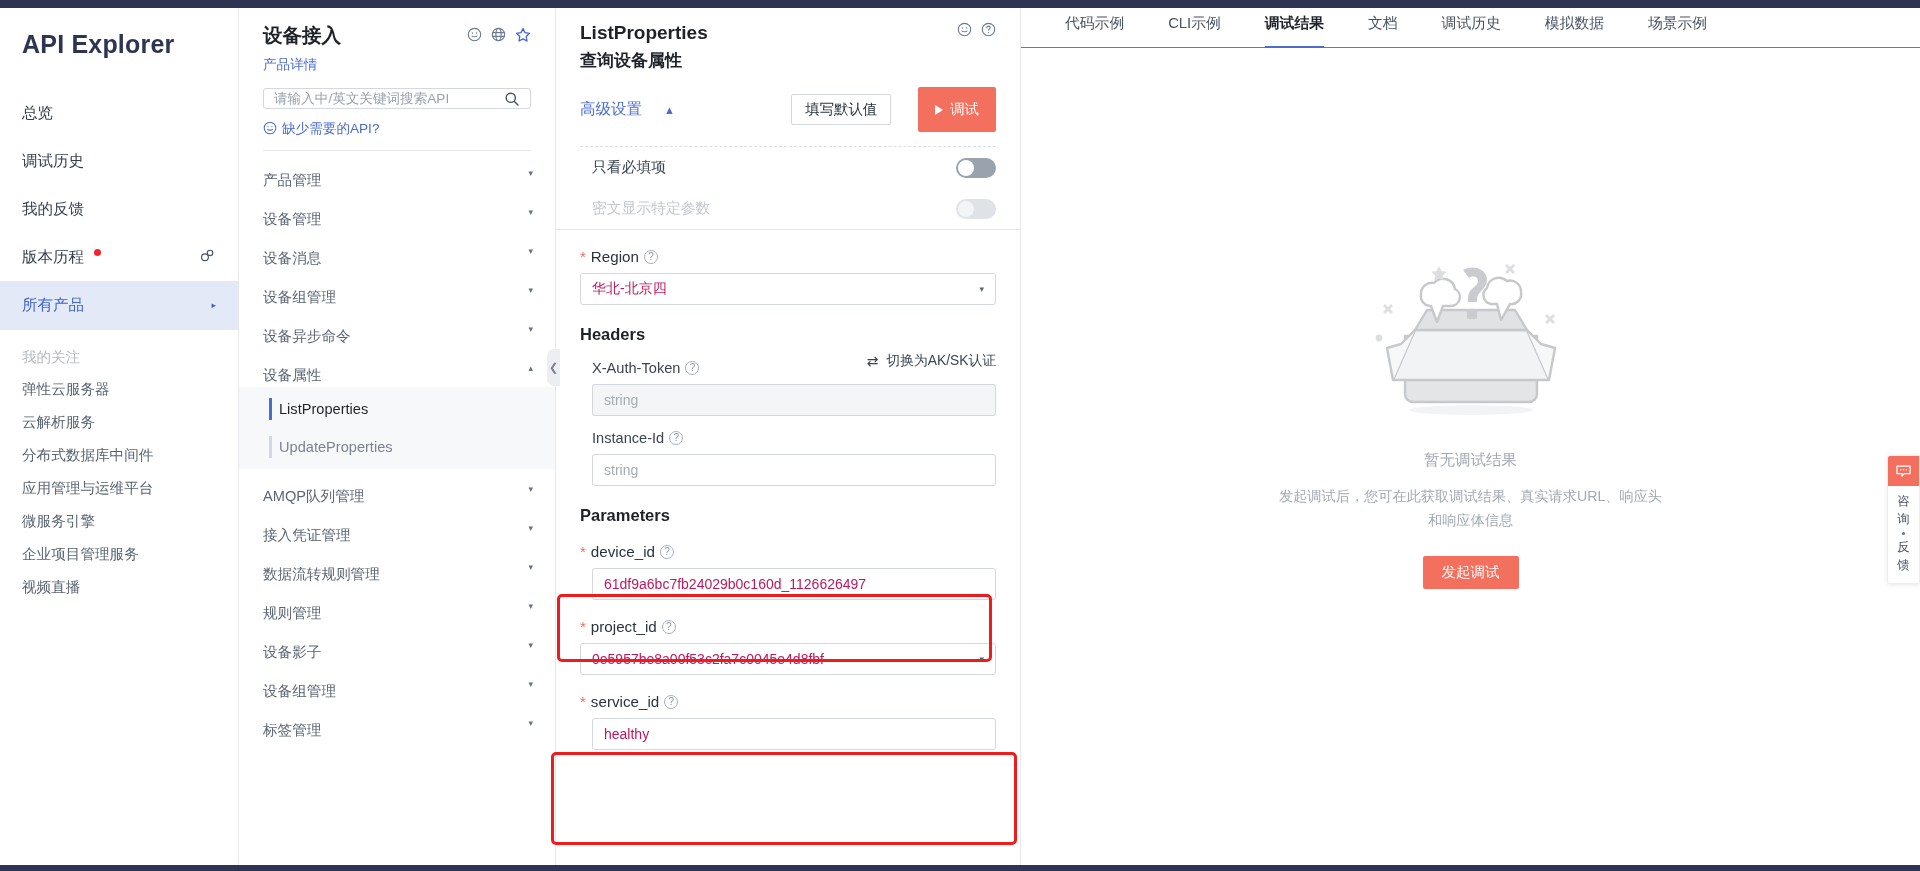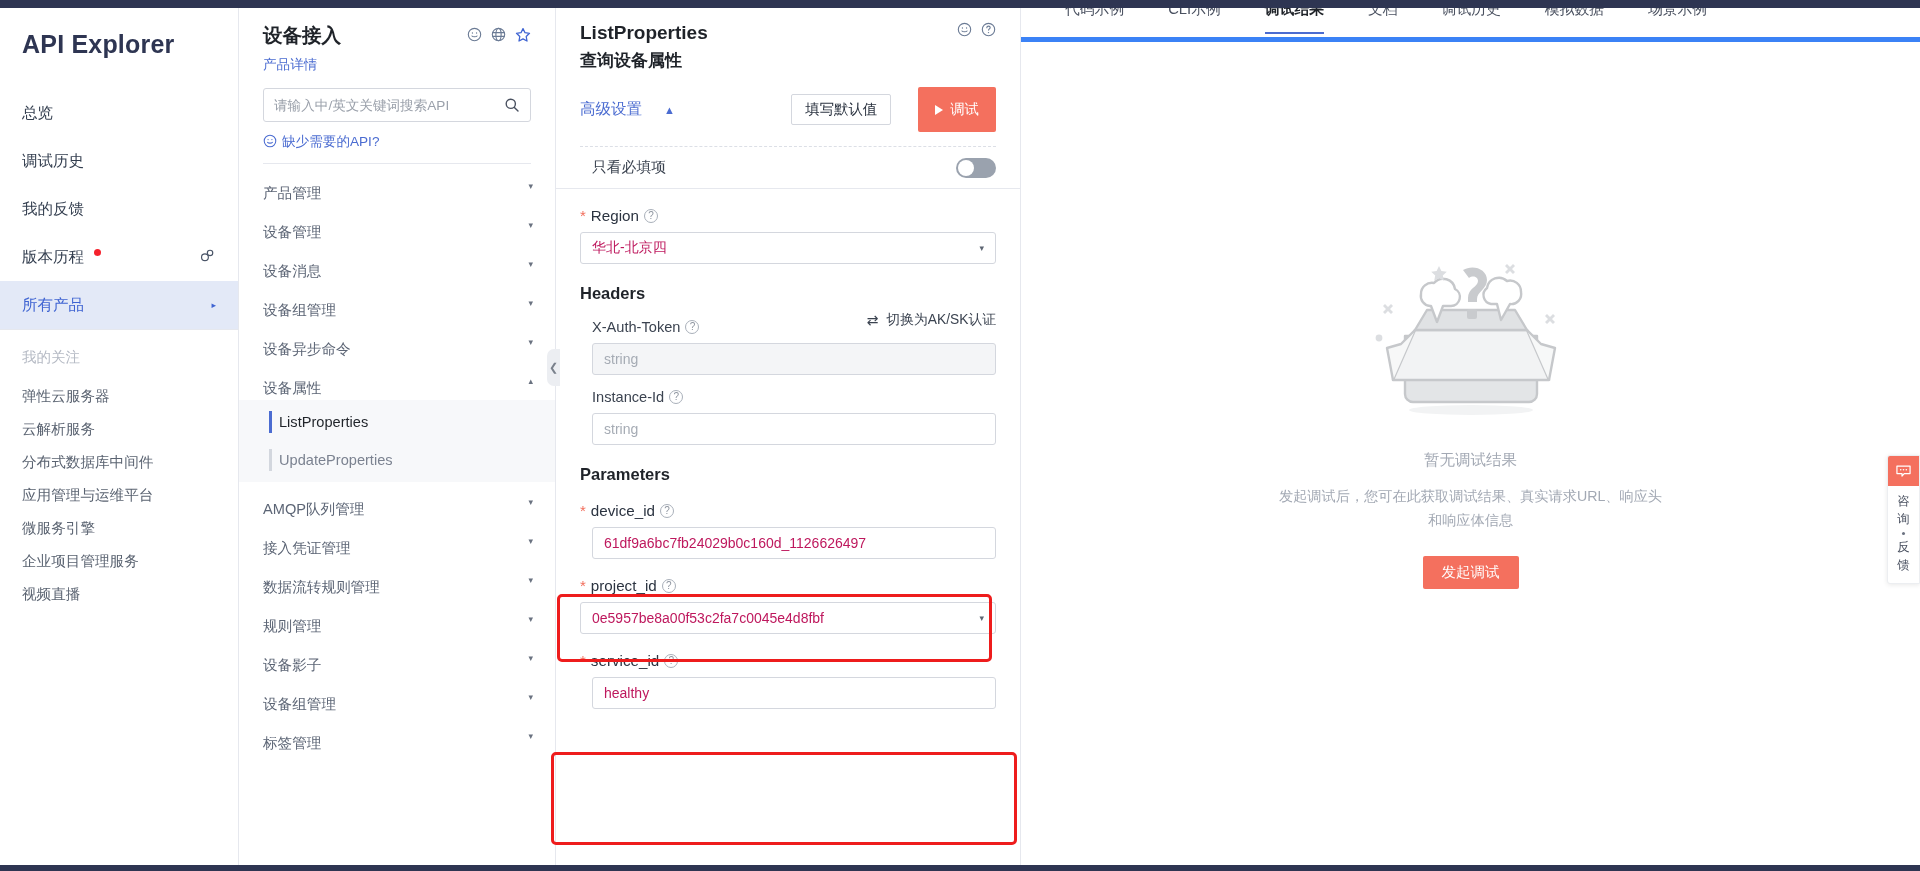--- a/index.html
+++ b/index.html
@@ -40,21 +40,21 @@
     width: 7px; height: 7px; border-radius: 50%;
     background: #f5222d; margin-left: 10px; margin-bottom: 10px;
   }
   .link-ico { color: #4a5568; font-size: 16px; }
   .caret { font-size: 9px; color: #4a5568; }
   .sb-divider { height: 1px; background: #e6e8ee; margin-top: 0; }
   .group-title {
     font-size: 14.5px; color: #b5bac4; padding: 18px 22px 6px 22px;
   }
   .nav-sub {
-    height: 33px; display: flex; align-items: flex-end;
+    height: 33px; display: flex; align-items: center;
     padding: 0 22px; font-size: 14.6px; color: #5a6371; cursor: pointer;
   }
 
   
   .treecol {
     width: 317px; min-width: 317px; height: 871px;
     border-right: 1px solid #e6e8ee; background: #fff;
     display: flex; flex-direction: column;
   }
   .tree-head { padding: 22px 24px 0 24px; }
@@ -63,21 +63,21 @@
     display: flex; align-items: center;
   }
   .tree-head .prod .spacer { flex: 1; }
   .headicons { display: flex; gap: 9px; align-items: center; font-size: 15px; }
   .headicons .ic { color: #6b7b95; cursor: pointer; line-height: 1; }
   .headicons .ic.star { color: #3f64d2; }
   .prod-link {
     font-size: 13.6px; color: #4b6cd1; margin-top: 7px; cursor: pointer;
   }
   .searchbox {
-    margin-top: 14px; height: 34px; border: 1px solid #d4d7de;
+    margin-top: 14px; height: 21px; border: 1px solid #d4d7de;
     border-radius: 3px; display: flex; align-items: center;
     padding: 0 10px;
   }
   .searchbox input {
     flex: 1; border: 0; outline: 0; font-size: 13.6px; color: #555;
     font-family: "Liberation Sans", sans-serif; background: transparent;
   }
   .searchbox input::placeholder { color: #9ba1ab; }
   .mag { width: 16px; height: 16px; flex: 0 0 16px; cursor: pointer; }
   .miss-api {
@@ -200,22 +200,22 @@
 
   
   .hl {
     position: absolute; border: 3px solid #ee1c1c; border-radius: 5px;
     pointer-events: none; z-index: 40;
   }
 
   
   .rightcol { flex: 1; height: 871px; background: #fff; position: relative; }
   .tabs {
-    height: 42px; display: flex; align-items: flex-start;
-    padding-left: 44px; border-bottom: 5px solid #3b82f6;
+    height: 48px; display: flex; align-items: flex-end;
+    padding-left: 44px; border-bottom: 1px solid #3b82f6;
   }
   .tab {
     font-size: 14.8px; color: #4a5160; padding: 0 0 14px 0;
     margin-right: 44px; cursor: pointer; position: relative;
   }
   .tab.active { color: #1f2329; font-weight: bold; }
   .tab.active::after {
     content: ""; position: absolute; left: 0; right: 0; bottom: -1px;
     height: 2px; background: #4b6cd1;
   }
@@ -479,20 +479,26 @@
           <span class="tri"></span>
           <span>调试</span>
         </button>
       </div>
       <div class="dotted"></div>
     </div>
 
     <div class="toggle-row">
       <span class="tr-lbl">只看必填项</span>
       <span class="sw">
+          <span class="knob"></span>
+        </span>
+    </div>
+    <div class="toggle-row dim">
+      <span class="tr-lbl">密文显示特定参数</span>
+      <span class="sw light">
           <span class="knob"></span>
         </span>
     </div>
     <div class="sec-sep"></div>
 
     <div class="form-body">
 
       <div class="field-label">
         <span class="req">*</span>
         <span>Region</span>

